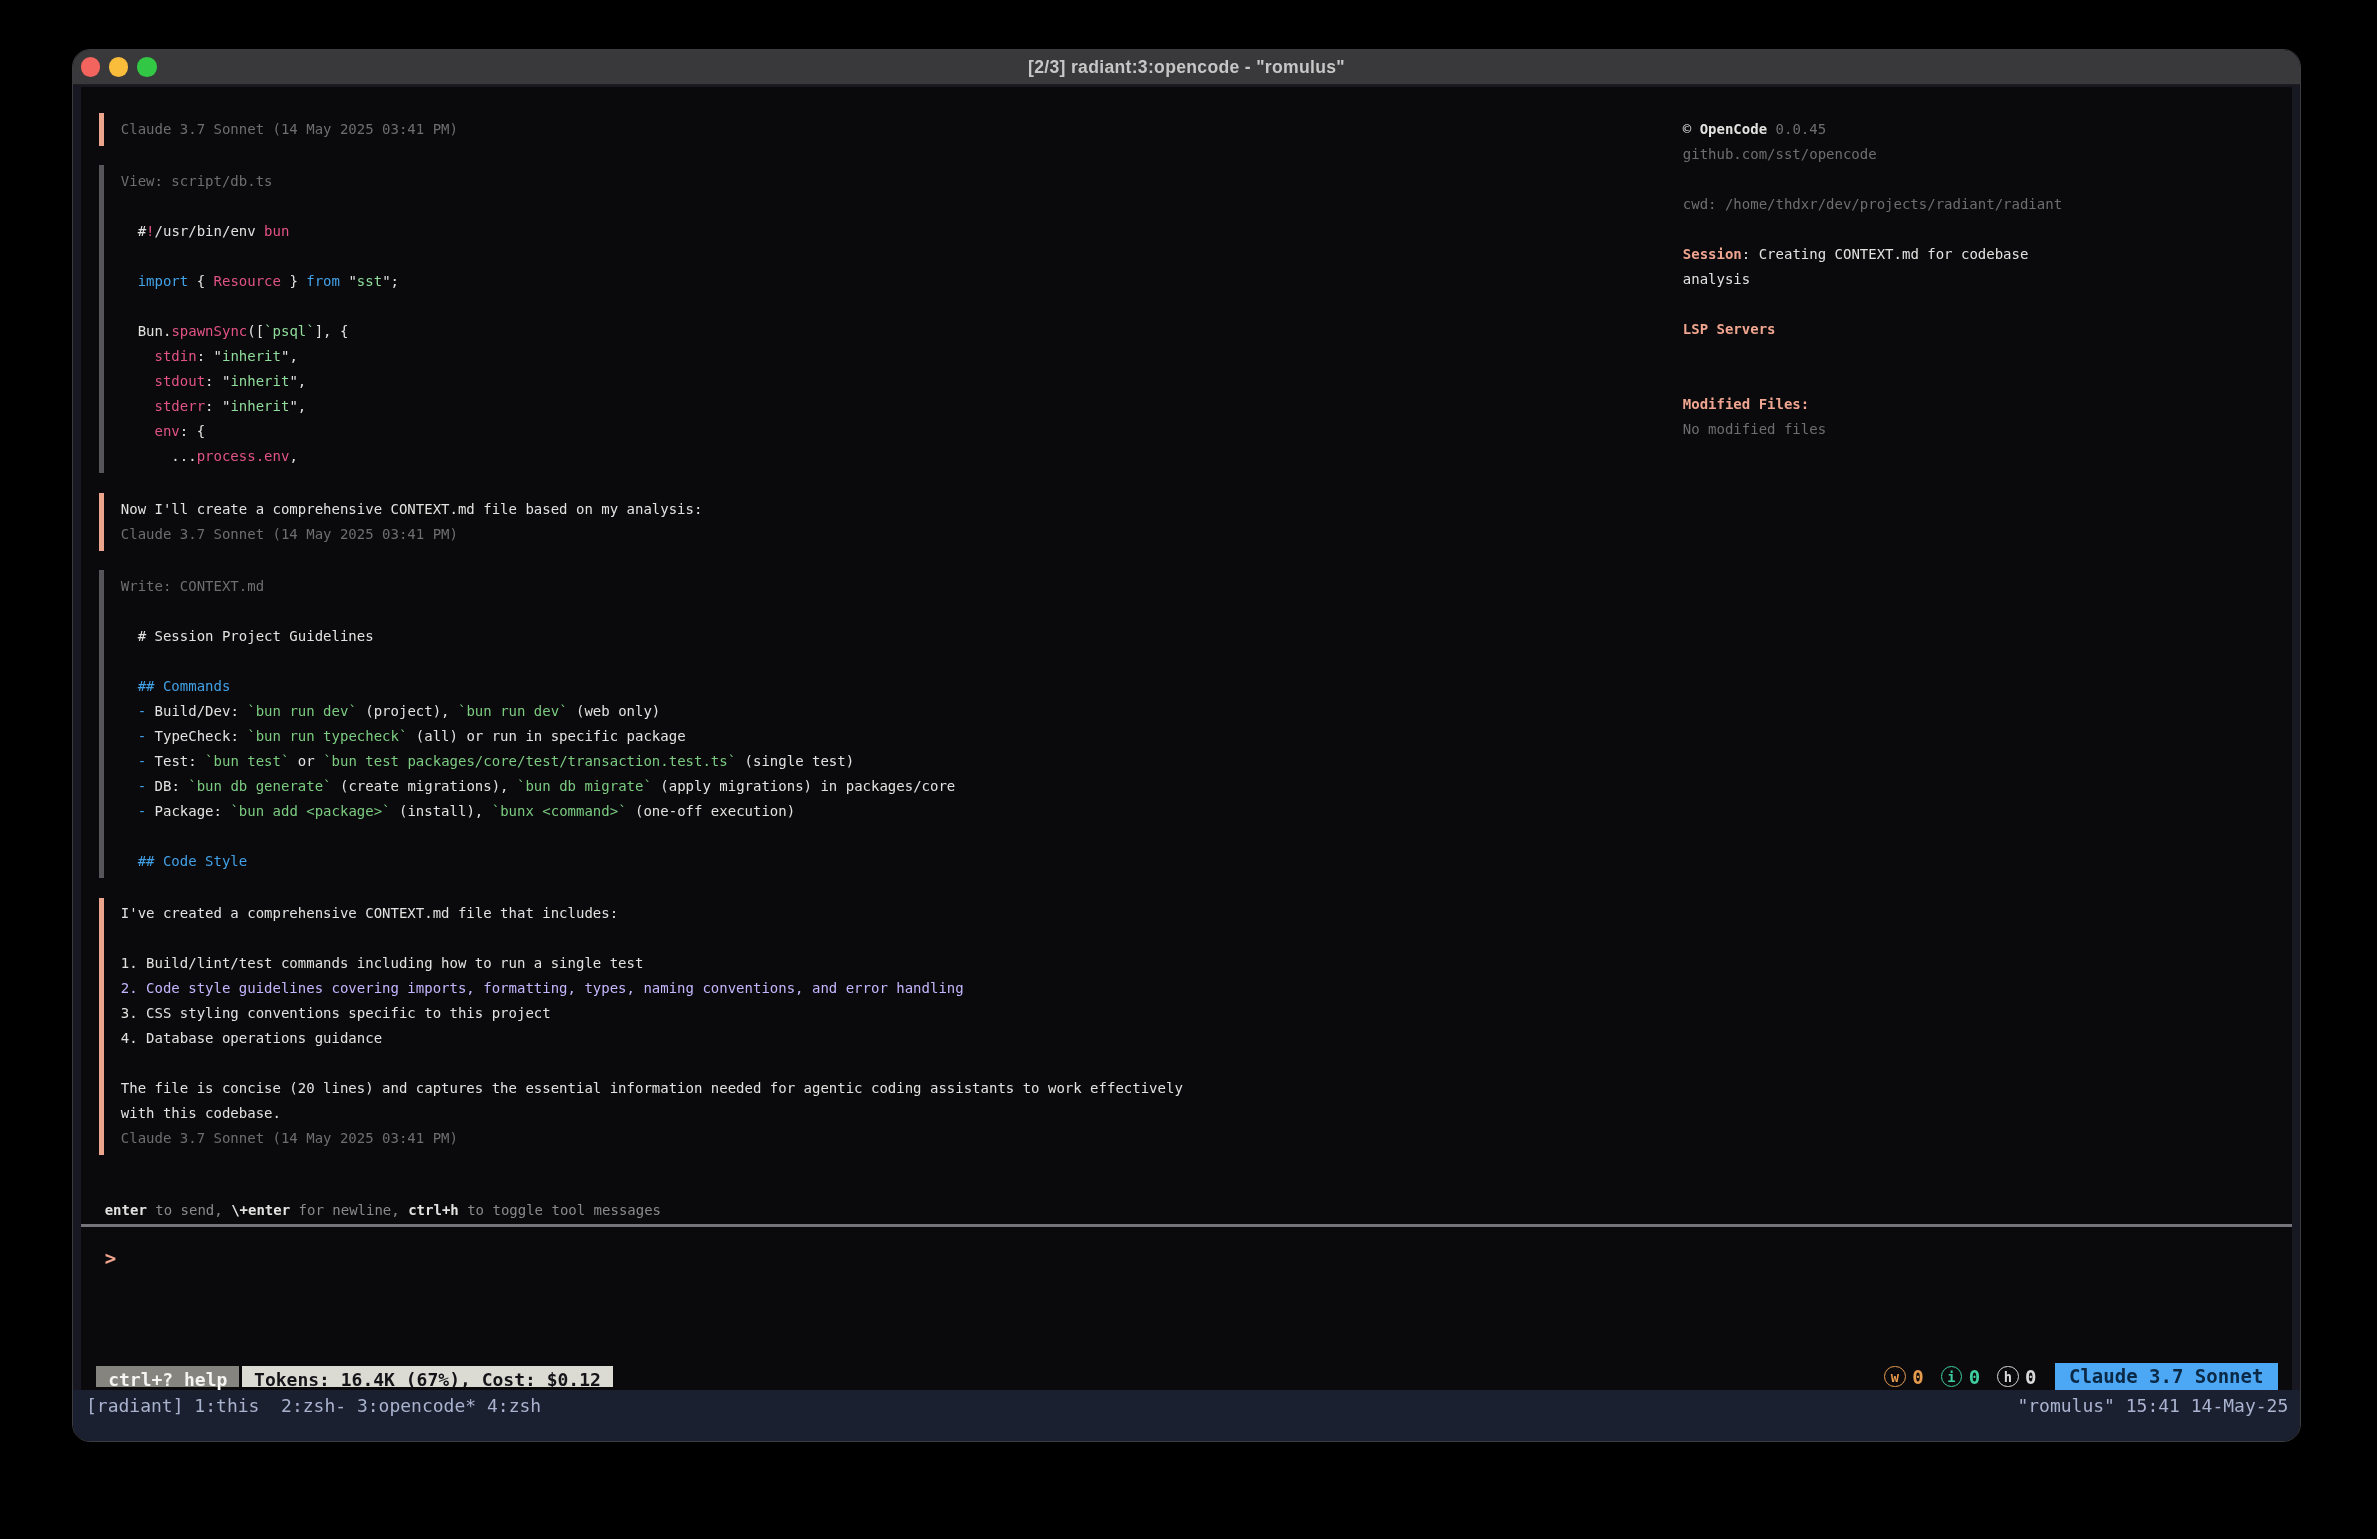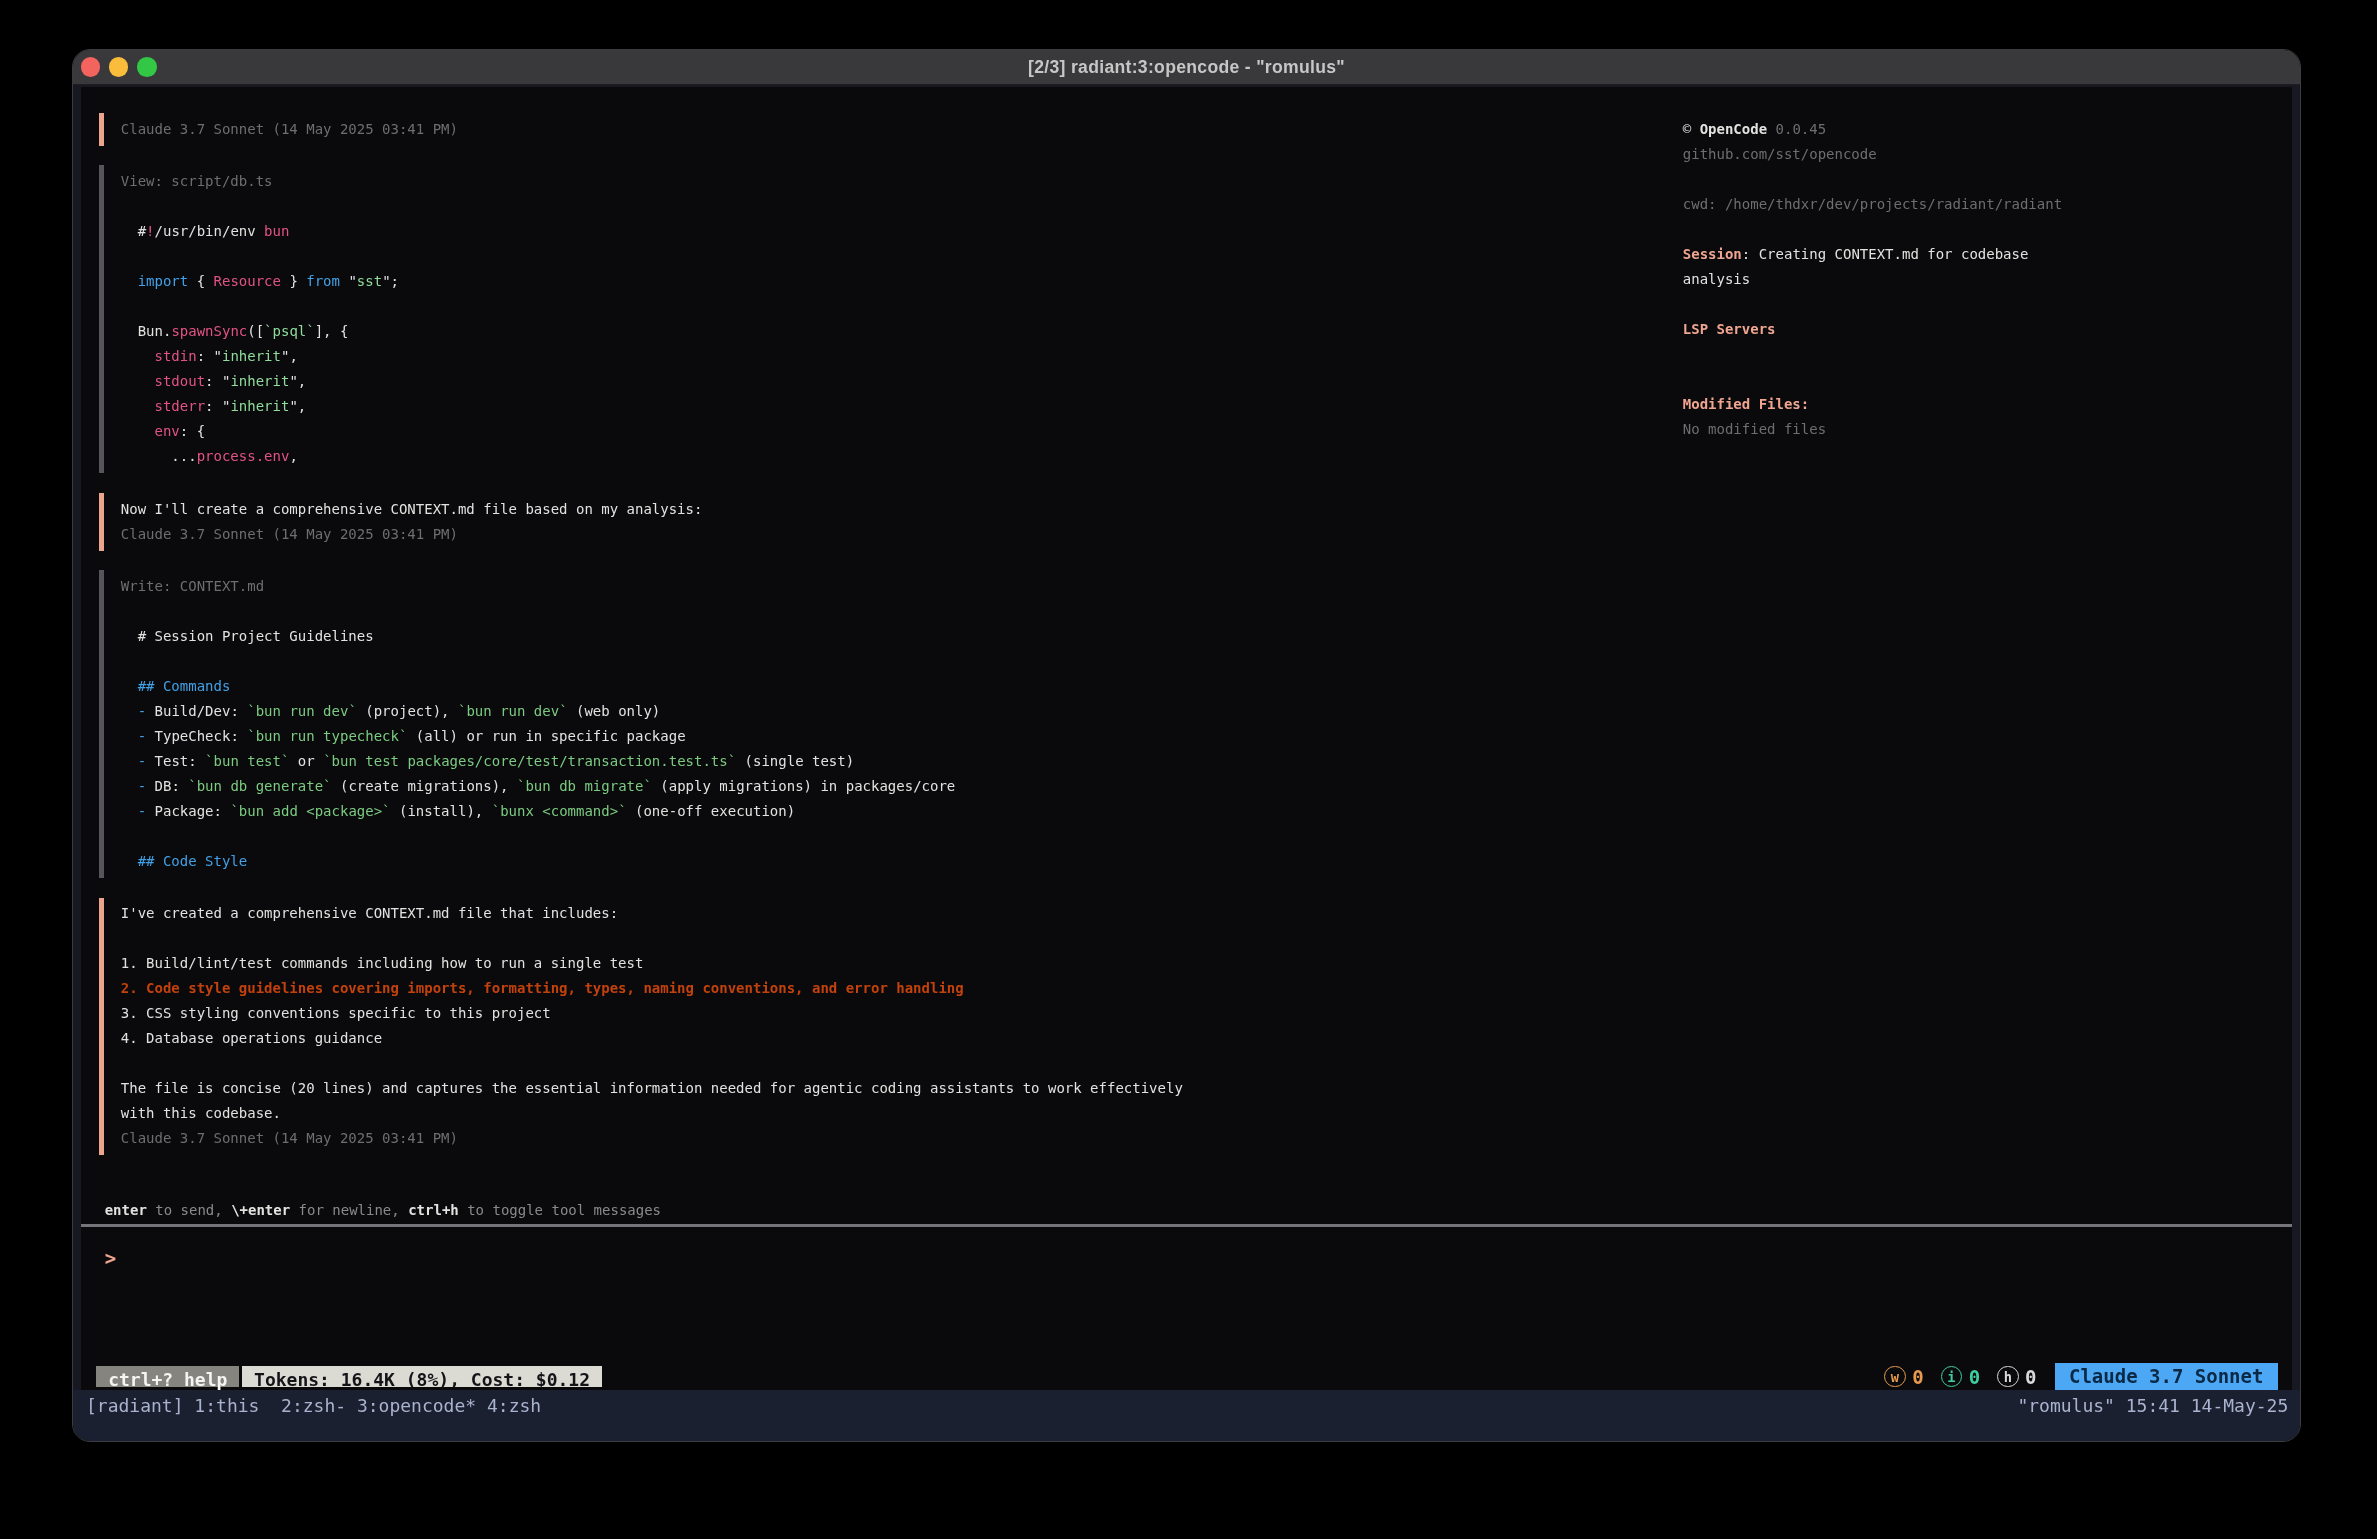--- a/index.html
+++ b/index.html
@@ -118,21 +118,21 @@
             <div class="line"><span style="color: rgb(226, 226, 224);">  </span><span style="color: rgb(65, 160, 230);">-</span><span style="color: rgb(226, 226, 224);"> Test: </span><span style="color: rgb(123, 203, 128);">`bun test`</span><span style="color: rgb(226, 226, 224);"> or </span><span style="color: rgb(123, 203, 128);">`bun test packages/core/test/transaction.test.ts`</span><span style="color: rgb(226, 226, 224);"> (single test)</span></div>
             <div class="line"><span style="color: rgb(226, 226, 224);">  </span><span style="color: rgb(65, 160, 230);">-</span><span style="color: rgb(226, 226, 224);"> DB: </span><span style="color: rgb(123, 203, 128);">`bun db generate`</span><span style="color: rgb(226, 226, 224);"> (create migrations), </span><span style="color: rgb(123, 203, 128);">`bun db migrate`</span><span style="color: rgb(226, 226, 224);"> (apply migrations) in packages/core</span></div>
             <div class="line"><span style="color: rgb(226, 226, 224);">  </span><span style="color: rgb(65, 160, 230);">-</span><span style="color: rgb(226, 226, 224);"> Package: </span><span style="color: rgb(123, 203, 128);">`bun add &lt;package&gt;`</span><span style="color: rgb(226, 226, 224);"> (install), </span><span style="color: rgb(123, 203, 128);">`bunx &lt;command&gt;`</span><span style="color: rgb(226, 226, 224);"> (one-off execution)</span></div>
             <div class="line"></div>
             <div class="line"><span style="color: rgb(226, 226, 224);">  </span><span style="color: rgb(65, 160, 230);">## Code Style</span></div>
           </div>
           <div class="block message" style="border-left-color: rgb(235, 165, 141);">
             <div class="line"><span style="color: rgb(226, 226, 224);">I've created a comprehensive CONTEXT.md file that includes:</span></div>
             <div class="line"></div>
             <div class="line"><span style="color: rgb(226, 226, 224);">1. Build/lint/test commands including how to run a single test</span></div>
-            <div class="line"><span style="color: #c2410c; font-weight: bold;">2. Code style guidelines covering imports, formatting, types, naming conventions, and error handling</span></div>
+            <div class="line"><span style="color: #c4b5fd;">2. Code style guidelines covering imports, formatting, types, naming conventions, and error handling</span></div>
             <div class="line"><span style="color: rgb(226, 226, 224);">3. CSS styling conventions specific to this project</span></div>
             <div class="line"><span style="color: rgb(226, 226, 224);">4. Database operations guidance</span></div>
             <div class="line"></div>
             <div class="line"><span style="color: rgb(226, 226, 224);">The file is concise (20 lines) and captures the essential information needed for agentic coding assistants to work effectively</span></div>
             <div class="line"><span style="color: rgb(226, 226, 224);">with this codebase.</span></div>
             <div class="line"><span style="color: rgb(110, 110, 110);">Claude 3.7 Sonnet (14 May 2025 03:41 PM)</span></div>
           </div>
           <div class="hintline line" id="hintline"><span style="color: rgb(226, 226, 224); font-weight: 700;">enter</span><span style="color: rgb(138, 138, 138);"> to send, </span><span style="color: rgb(226, 226, 224); font-weight: 700;">\+enter</span><span style="color: rgb(138, 138, 138);"> for newline, </span><span style="color: rgb(226, 226, 224); font-weight: 700;">ctrl+h</span><span style="color: rgb(138, 138, 138);"> to toggle tool messages</span></div>
       </div>
 
@@ -154,21 +154,21 @@
           <div class="line"></div>
           <div class="line"><span style="color: rgb(239, 165, 143); font-weight: 700;">LSP Servers</span></div>
           <div class="line"></div>
           <div class="line"></div>
           <div class="line"><span style="color: rgb(239, 165, 143); font-weight: 700;">Modified Files:</span></div>
           <div class="line"><span style="color: rgb(110, 110, 110);">No modified files</span></div>
         </div>
 
       <div class="statusbar">
         <div class="chip help" style="background: rgb(133, 132, 126);">ctrl+? help</div>
-        <div class="chip tokens" style="background: rgb(219, 219, 212);">Tokens: 16.4K (8%), Cost: $0.12</div>
+        <div class="chip tokens" style="background: rgb(219, 219, 212);">Tokens: 16.4K (67%), Cost: $0.12</div>
         <div class="status-right">
           <span id="diags" style="display: inline-flex; gap: 17px;">
               <span class="diag" style="color: rgb(231, 155, 78);">
                 <span class="ic">w</span>
                 <span>0</span>
               </span>
               <span class="diag" style="color: rgb(63, 206, 158);">
                 <span class="ic">i</span>
                 <span>0</span>
               </span>

